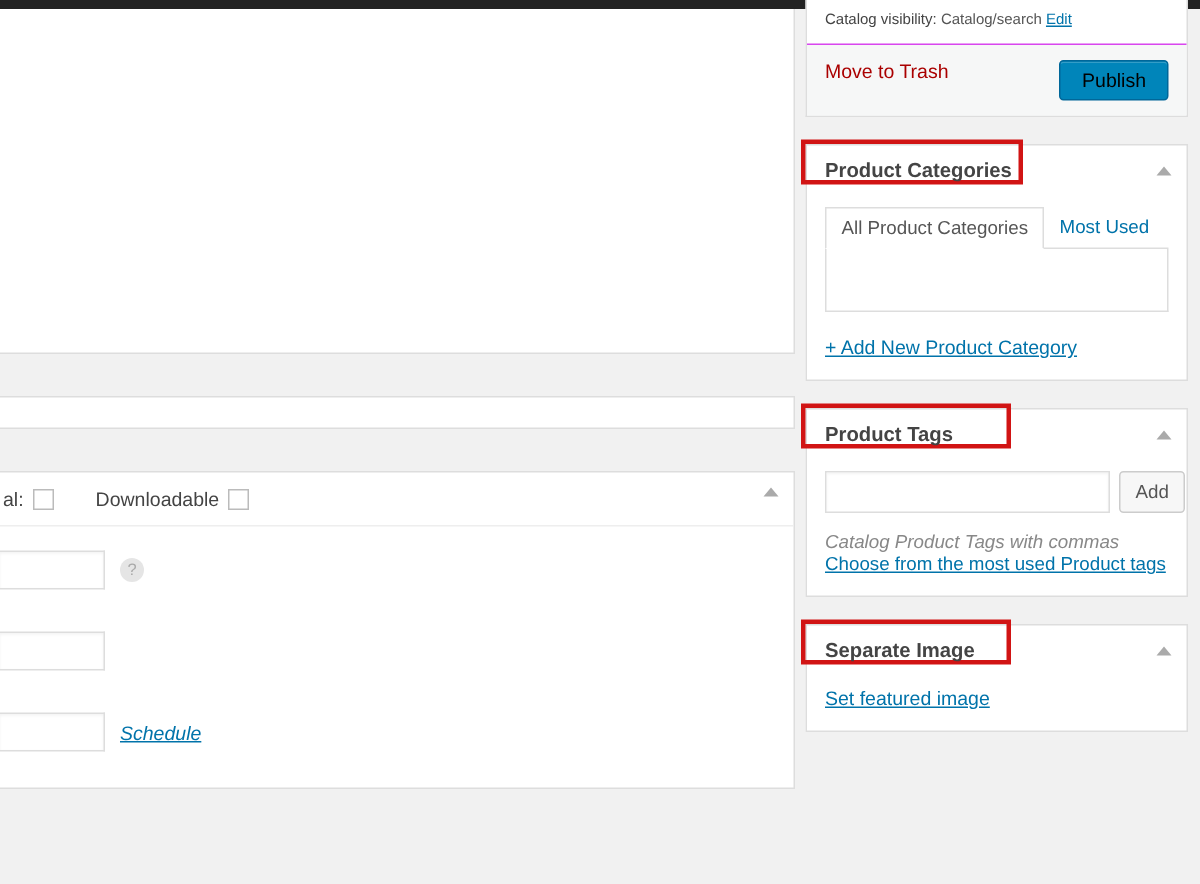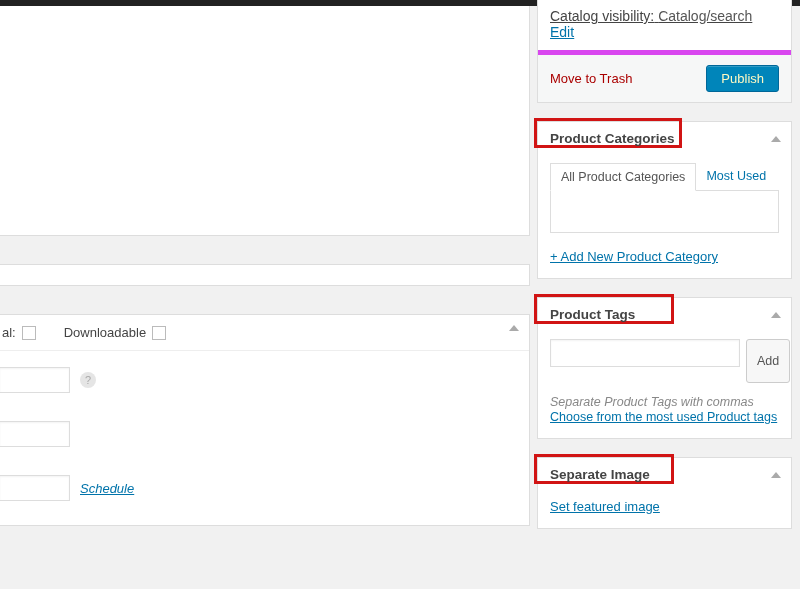--- a/index.html
+++ b/index.html
@@ -97,38 +97,37 @@
     width: 255px;
   }
 
   .publish-box {
     background: #fff;
     border: 1px solid #ddd;
     border-top: none;
   }
   .catalog-row {
     padding: 8px 14px 10px 12px;
-    font-size: 14px;
-    text-decoration: underline;
+    font-size: 10px;
   }
   .catalog-value { color: #555; }
   .edit-link { color: #0073aa; text-decoration: underline; cursor: pointer; }
 
   .publish-footer {
     background: #f6f7f7;
-    border-top: 5px solid #d946ef;
+    border-top: 1px solid #d946ef;
     padding: 10px 12px;
     display: flex;
     justify-content: space-between;
-    align-items: center;
+    align-items: flex-start;
   }
   .trash-link { color: #a00; cursor: pointer; font-size: 13px; }
   .btn-publish {
     background: #0085ba;
-    color: #fef9c3;
+    color: #000000;
     border: 1px solid #006799;
     border-radius: 3px;
     padding: 5px 14px;
     font-size: 13px;
     cursor: pointer;
     box-shadow: inset 0 1px 0 rgba(255,255,255,0.2);
     margin-left: 16px;
   }
 
   .sidebox {
@@ -196,21 +195,21 @@
   .tags-row { display: flex; gap: 6px; }
   .tags-input {
     flex: 1;
     height: 28px;
     border: 1px solid #ddd;
     padding: 0 6px;
     font-size: 13px;
     box-shadow: inset 0 1px 2px rgba(0,0,0,0.05);
   }
   .btn-add {
-    height: 44px;
+    height: 28px;
     padding: 0 10px;
     border: 1px solid #ccc;
     background: #f7f7f7;
     border-radius: 3px;
     font-size: 12.5px;
     color: #555;
     cursor: pointer;
   }
   .tags-hint {
     font-style: italic;
@@ -308,21 +307,21 @@
     <div class="red-over" style="top:-4px;left:-4px;width:140px;height:30px;"></div>
     <div class="sidebox-header">
       <span class="title-wrap">Product Tags</span>
       <span class="sidebox-toggle"></span>
     </div>
     <div class="sidebox-body">
       <div class="tags-row">
         <input class="tags-input" style="">
         <button class="btn-add">Add</button>
       </div>
-      <div class="tags-hint">Separate Product Tags with commas</div>
+      <div class="tags-hint">Catalog Product Tags with commas</div>
       <span class="tags-choose">Choose from the most used Product tags</span>
     </div>
   </div>
 
 
   <div class="sidebox" style="position:relative;">
     <div class="red-over" style="top:-4px;left:-4px;width:140px;height:30px;"></div>
     <div class="sidebox-header">
       <span class="title-wrap">Separate Image</span>
       <span class="sidebox-toggle"></span>

